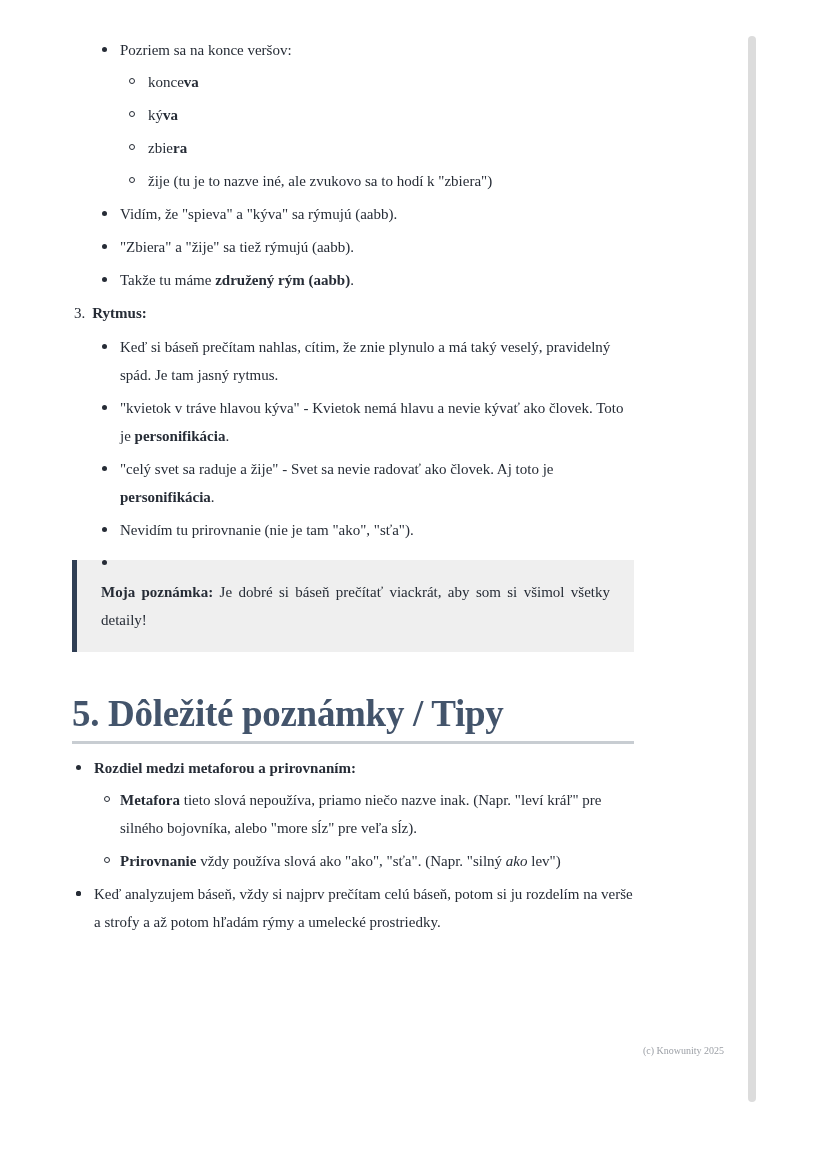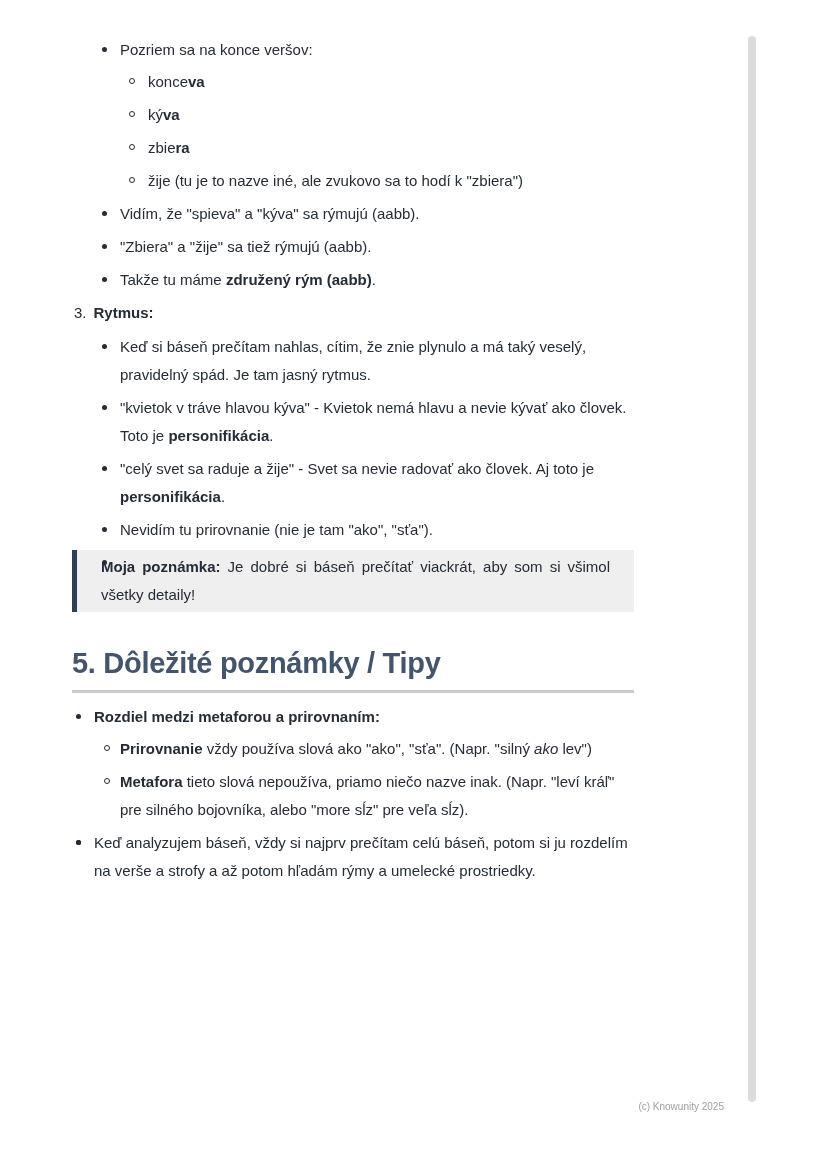--- a/index.html
+++ b/index.html
@@ -3,21 +3,21 @@
 <meta charset="utf-8">
 <style>
   * { margin: 0; padding: 0; box-sizing: border-box; }
   html, body { background: #ffffff; }
   body {
     width: 828px; height: 1171px;
     font-family: "Liberation Sans", sans-serif;
     position: relative; overflow: hidden;
     color: var(--text, #262c36);
   }
-  .page { position: relative; width: 776px; height: 1171px; background: #ffffff; }
+  .page { position: relative; width: 776px; height: 1171px; background: #ffffff; font-family: Liberation Serif, serif; }
   .content {
     position: absolute; left: 72px; top: 36px; width: 562px;
     font-size: 15px; line-height: 28px;
   }
   .ul { list-style: none; margin-bottom: 5px; }
   .li { position: relative; margin-bottom: 5px; }
   .marker { position: absolute; display: block; }
   .disc { width: 5px; height: 5px; border-radius: 50%; background: var(--text, #262c36); top: 11px; }
   .circle { width: 6px; height: 6px; border-radius: 50%; border: 1px solid var(--text, #262c36); background: transparent; top: 10px; }
 
@@ -33,45 +33,45 @@
   .ul.t1 > .li > .marker { left: 4px; }
   .ul.t2 { margin: 4px 0 5px; }
   .ul.t2 > .li { padding-left: 26px; }
   .ul.t2 > .li > .marker { left: 10px; }
 
   .ol-item { margin: 5px 0 6px; padding-left: 2px; }
   .ol-num { margin-right: 7px; }
   .ol-title { font-weight: 700; }
 
   .callout {
-    margin-top: 6px;
+    margin-top: 16px;
     background: var(--callout_bg, #efefef);
     border-left: 5px solid var(--callout_border, #2f3e54);
-    padding: 3px 24px;
+    padding: 18px 24px;
   }
   .callout-text { text-align: justify; }
 
   .h2 {
-    margin-top: 34px;
-    font-size: 29px; line-height: 34px; font-weight: 700;
+    margin-top: 45px;
+    font-size: 37px; line-height: 34px; font-weight: 700;
     color: var(--heading, #43546b);
     letter-spacing: -0.3px;
   }
   .rule {
     border: none; border-top: 3px solid var(--rule, #c8cdd2);
     margin: 10px 0 10px 0;
   }
 
   .scrollbar {
     position: absolute; left: 748px; top: 36px;
     width: 8px; height: 1066px; border-radius: 4px;
     background: var(--scrollbar, #dcdcdc);
   }
   .footer {
-    position: absolute; top: 1100px; right: 52px;
+    position: absolute; top: 1044px; right: 52px;
     font-size: 10px; line-height: 14px;
     color: var(--footer_text, #9b9fa5);
   }
 </style>
 </head>
 <body>
 
 <div class="page">
   <div class="content">
 
@@ -147,25 +147,25 @@
     <h2 class="h2">5. Dôležité poznámky / Tipy</h2>
     <hr class="rule">
 
     <ul class="ul t1">
       <li class="li">
         <span class="marker disc"></span>
         <span class="txt"><span style="font-weight: 700; text-align: center;">Rozdiel medzi metaforou a prirovnaním:</span></span>
         <ul class="ul t2">
           <li class="li">
             <span class="marker circle"></span>
-            <span class="txt"><span style="font-weight: 700;">Prirovnanie</span><span> vždy používa slová ako "ako", "sťa". (Napr. "silný </span><span style="font-style: italic;">ako</span><span> lev")</span></span>
+            <span class="txt"><span style="font-weight: 700;">Metafora</span><span> tieto slová nepoužíva, priamo niečo nazve inak. (Napr. "leví kráľ" pre silného bojovníka, alebo "more sĺz" pre veľa sĺz).</span></span>
           </li>
           <li class="li">
             <span class="marker circle"></span>
-            <span class="txt"><span style="font-weight: 700;">Metafora</span><span> tieto slová nepoužíva, priamo niečo nazve inak. (Napr. "leví kráľ" pre silného bojovníka, alebo "more sĺz" pre veľa sĺz).</span></span>
+            <span class="txt"><span style="font-weight: 700;">Prirovnanie</span><span> vždy používa slová ako "ako", "sťa". (Napr. "silný </span><span style="font-style: italic;">ako</span><span> lev")</span></span>
           </li>
         </ul>
       </li>
       <li class="li">
         <span class="marker disc"></span>
       </li>
       <li class="li">
         <span class="marker disc"></span>
         <span class="txt"><span>Keď analyzujem báseň, vždy si najprv prečítam celú báseň, potom si ju rozdelím na verše a strofy a až potom hľadám rýmy a umelecké prostriedky.</span></span>
       </li>

